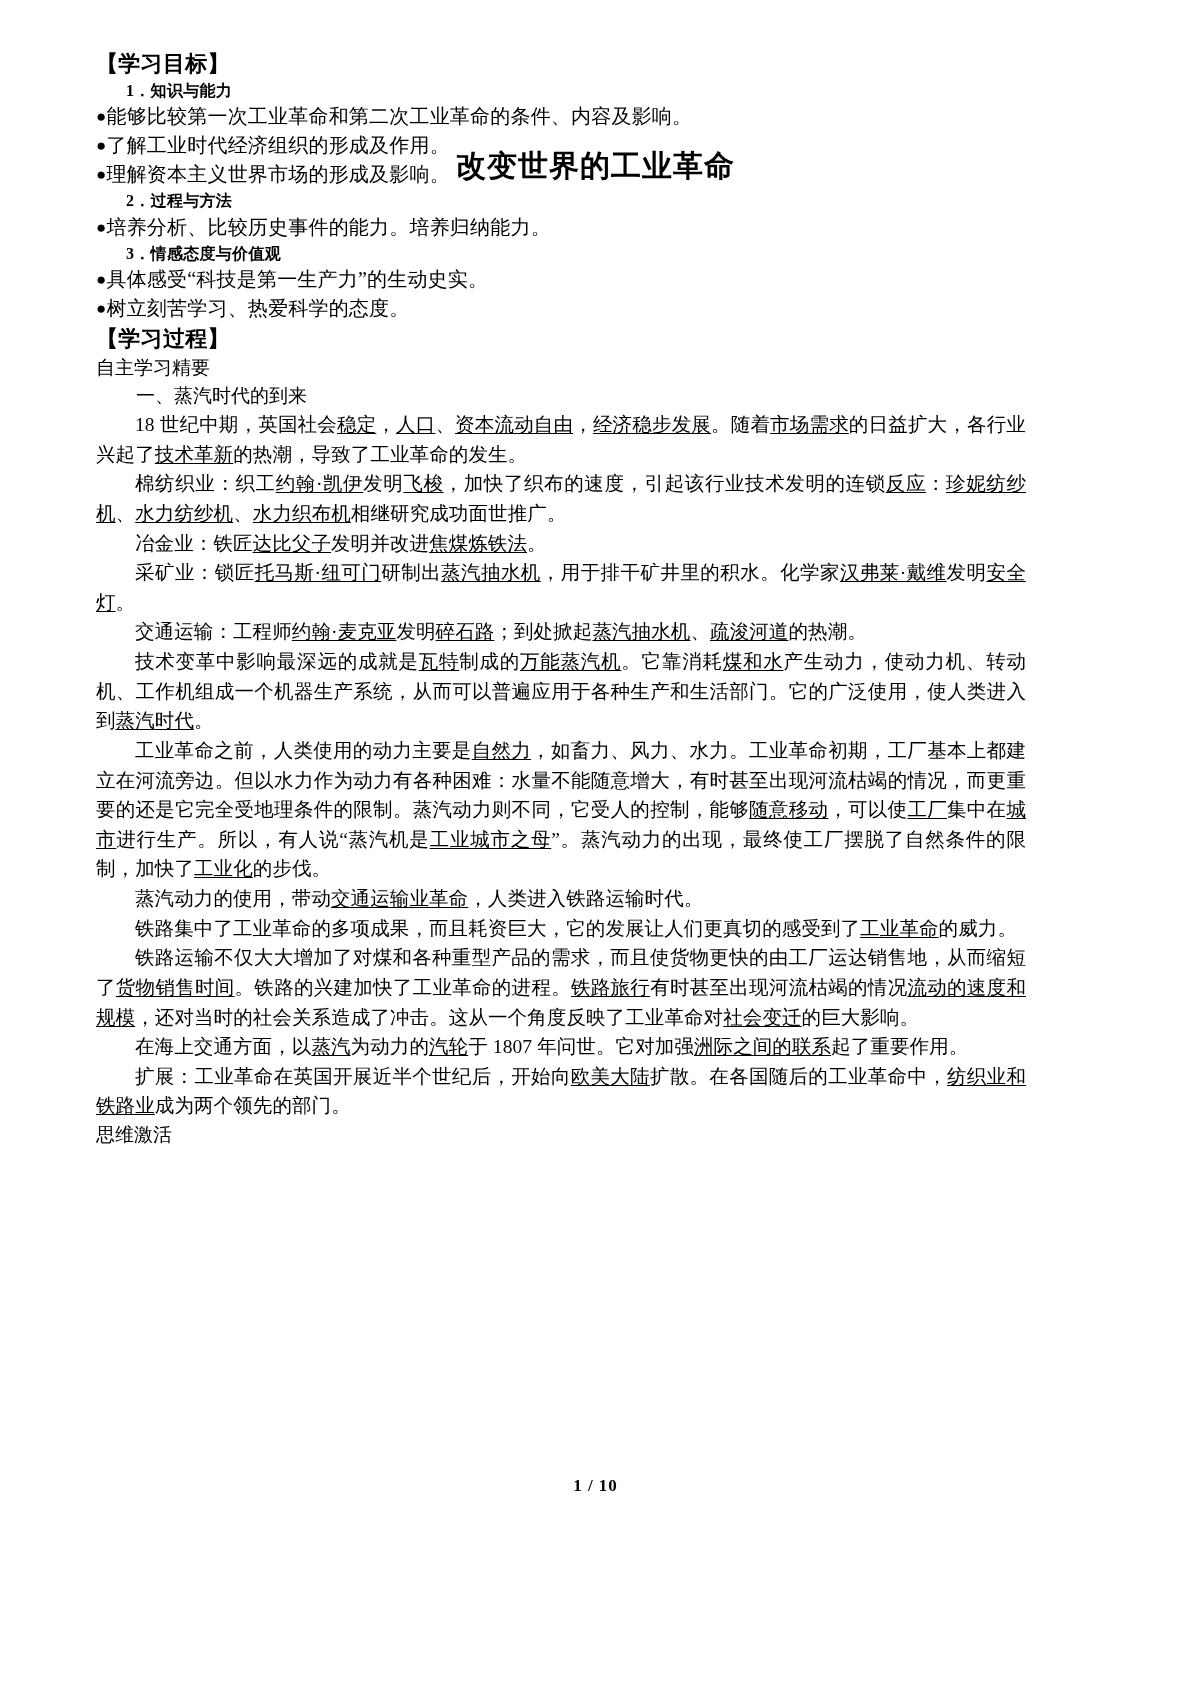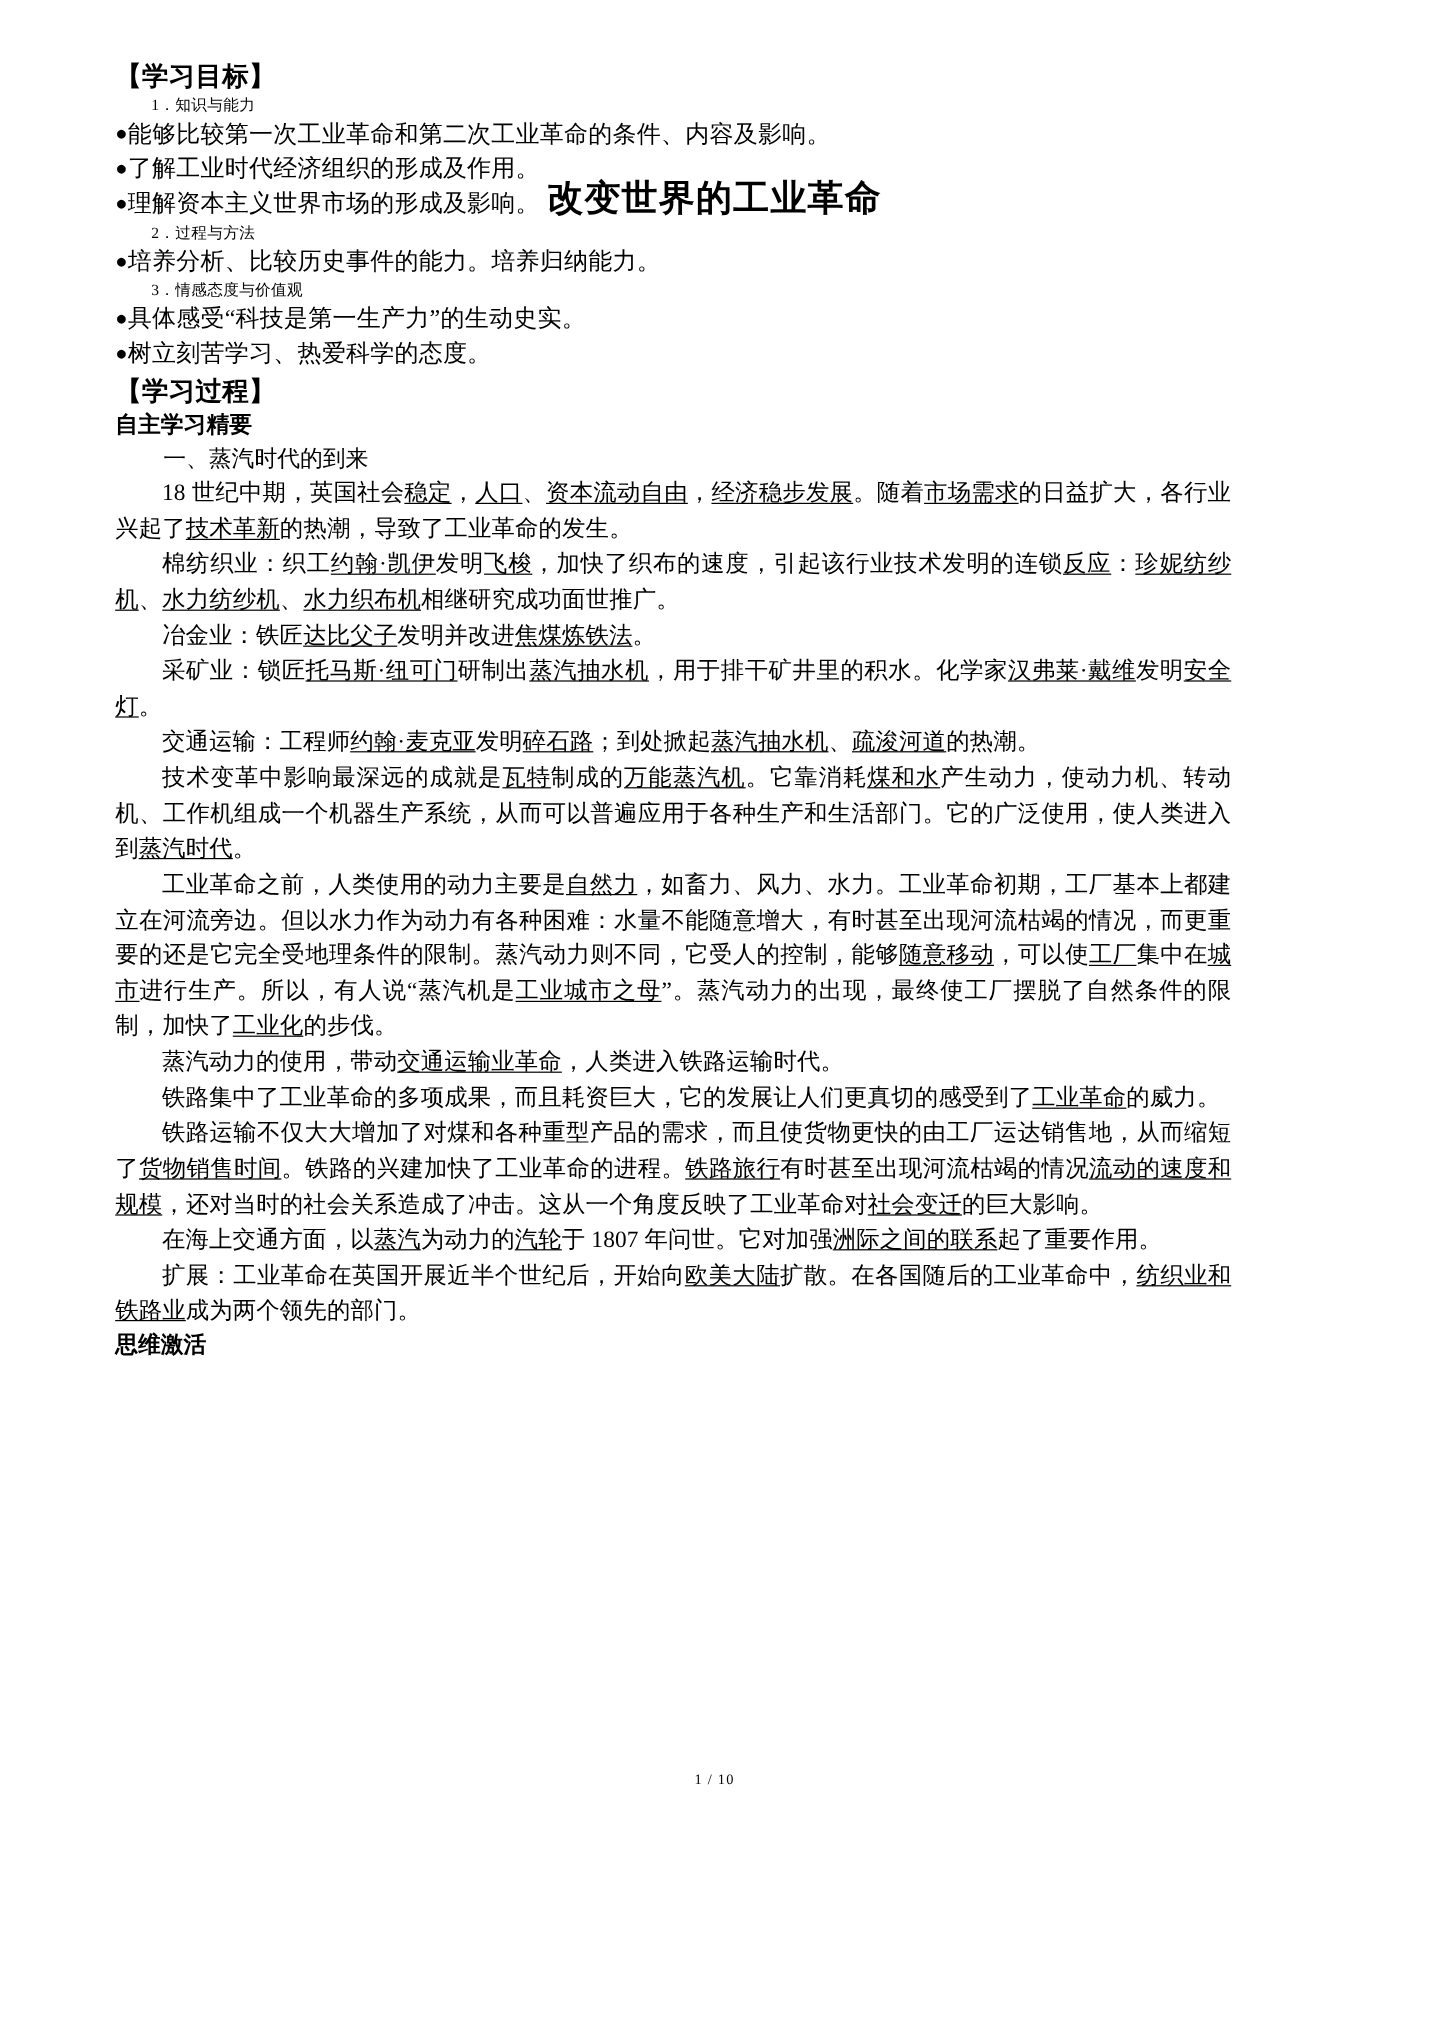--- a/index.html
+++ b/index.html
@@ -38,38 +38,38 @@
   }
   .gap-after-title { height: 48px; }
 
   .section-head {
     font-size: 22px;
     font-weight: bold;
     line-height: 1.42;
     letter-spacing: 0.3px;
   }
   .obj-num {
-    font-size: 13px;
-    font-weight: normal;
+    font-size: 16px;
+    font-weight: bold;
     line-height: 1.45;
     padding-left: 30px;
     letter-spacing: 0.3px;
   }
   .obj-bullet {
     font-size: 20px;
     line-height: 1.45;
     letter-spacing: 0.2px;
   }
   .obj-bullet .dot {
     font-size: 17px;
     vertical-align: 1px;
   }
   .sub-head {
     font-size: 19px;
-    font-weight: bold;
+    font-weight: normal;
     line-height: 1.45;
   }
   .list-head {
     font-size: 19px;
     line-height: 1.5;
     margin-left: 40px;
   }
   p.body {
     font-size: 19.5px;
     line-height: 1.52;
@@ -80,22 +80,22 @@
     letter-spacing: 0.1px;
   }
   .u { text-decoration: underline; text-underline-offset: 2px; }
 
   .footer {
     position: absolute;
     left: 0;
     right: 0;
     top: 1476px;
     text-align: center;
-    font-size: 12px;
-    font-weight: normal;
+    font-size: 17px;
+    font-weight: bold;
     letter-spacing: 1px;
   }
 </style>
 </head>
 <body>
 
 <div class="page">
 
   <h1 class="doc-title">改变世界的工业革命</h1>
 

